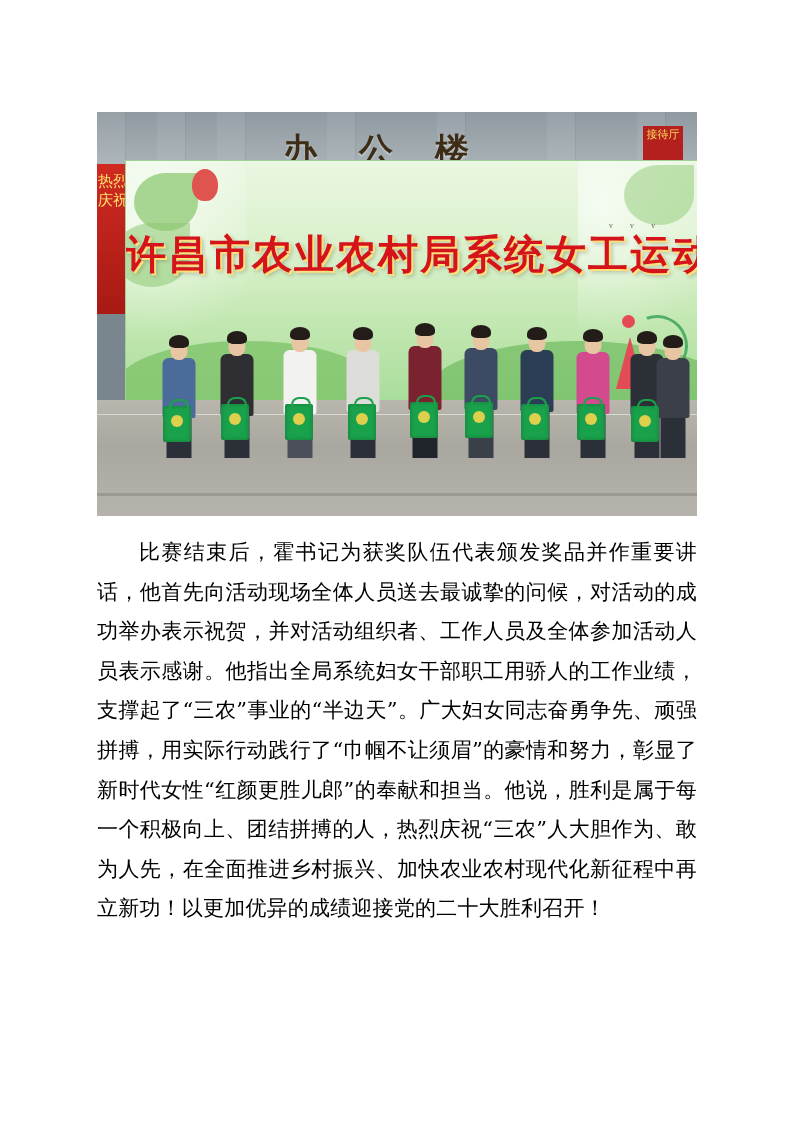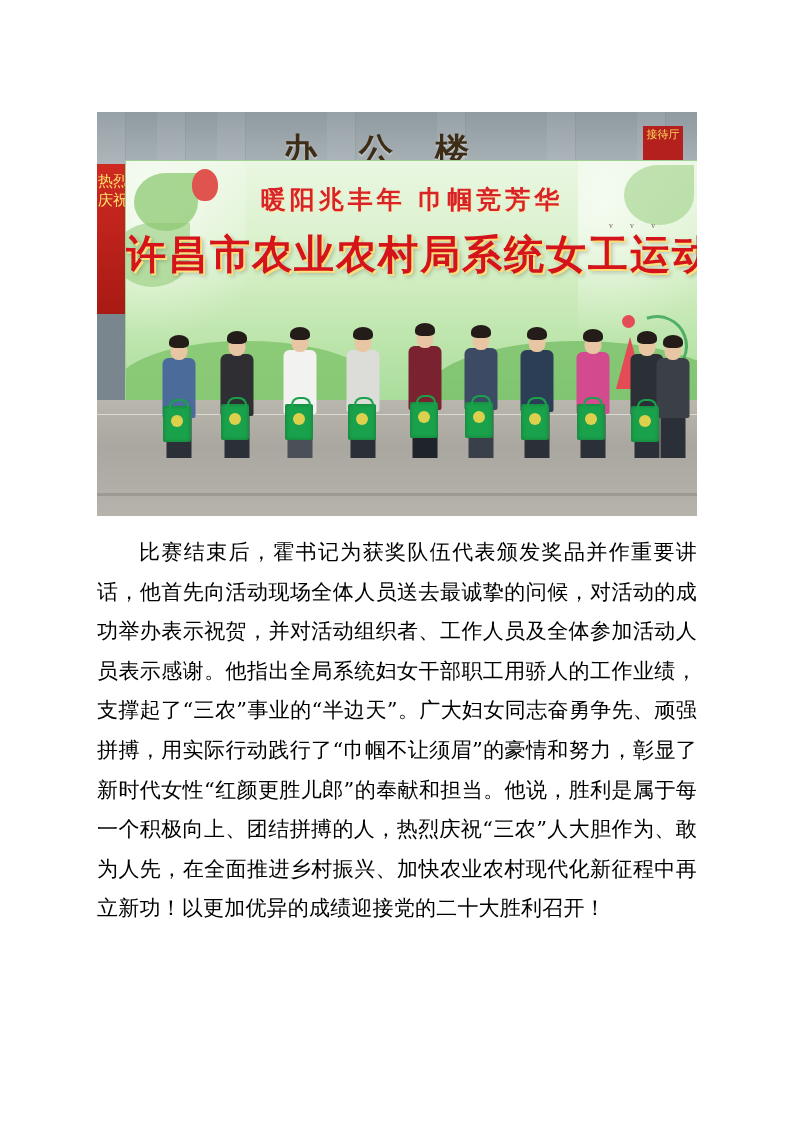--- a/index.html
+++ b/index.html
@@ -358,21 +358,20 @@
       <div class="side-banner">热烈庆祝</div>
 
       <div class="banner">
         <div class="banner-deco-l"></div>
         <div class="banner-deco-r"></div>
         <div class="leafblob" style="left:8px; top:12px; width:64px; height:58px;"></div>
         <div class="leafblob" style="left:-12px; top:62px; width:76px; height:64px; opacity:.55;"></div>
         <div class="leafblob" style="right:4px; top:4px; width:70px; height:60px; opacity:.5;"></div>
         <div class="balloon"></div>
         <div class="birds">ᵛ ᵛ ᵛ</div>
-        <div class="banner-title1">暖阳兆丰年  巾帼竞芳华</div>
         <div class="banner-title2">许昌市农业农村局系统女工运动会</div>
         <div class="green-hill"></div>
         <div class="green-hill2"></div>
         <div class="banner-figure">
           <div class="bf-body"></div>
           <div class="bf-head"></div>
         </div>
         <div class="ribbon"></div>
       </div>
 

